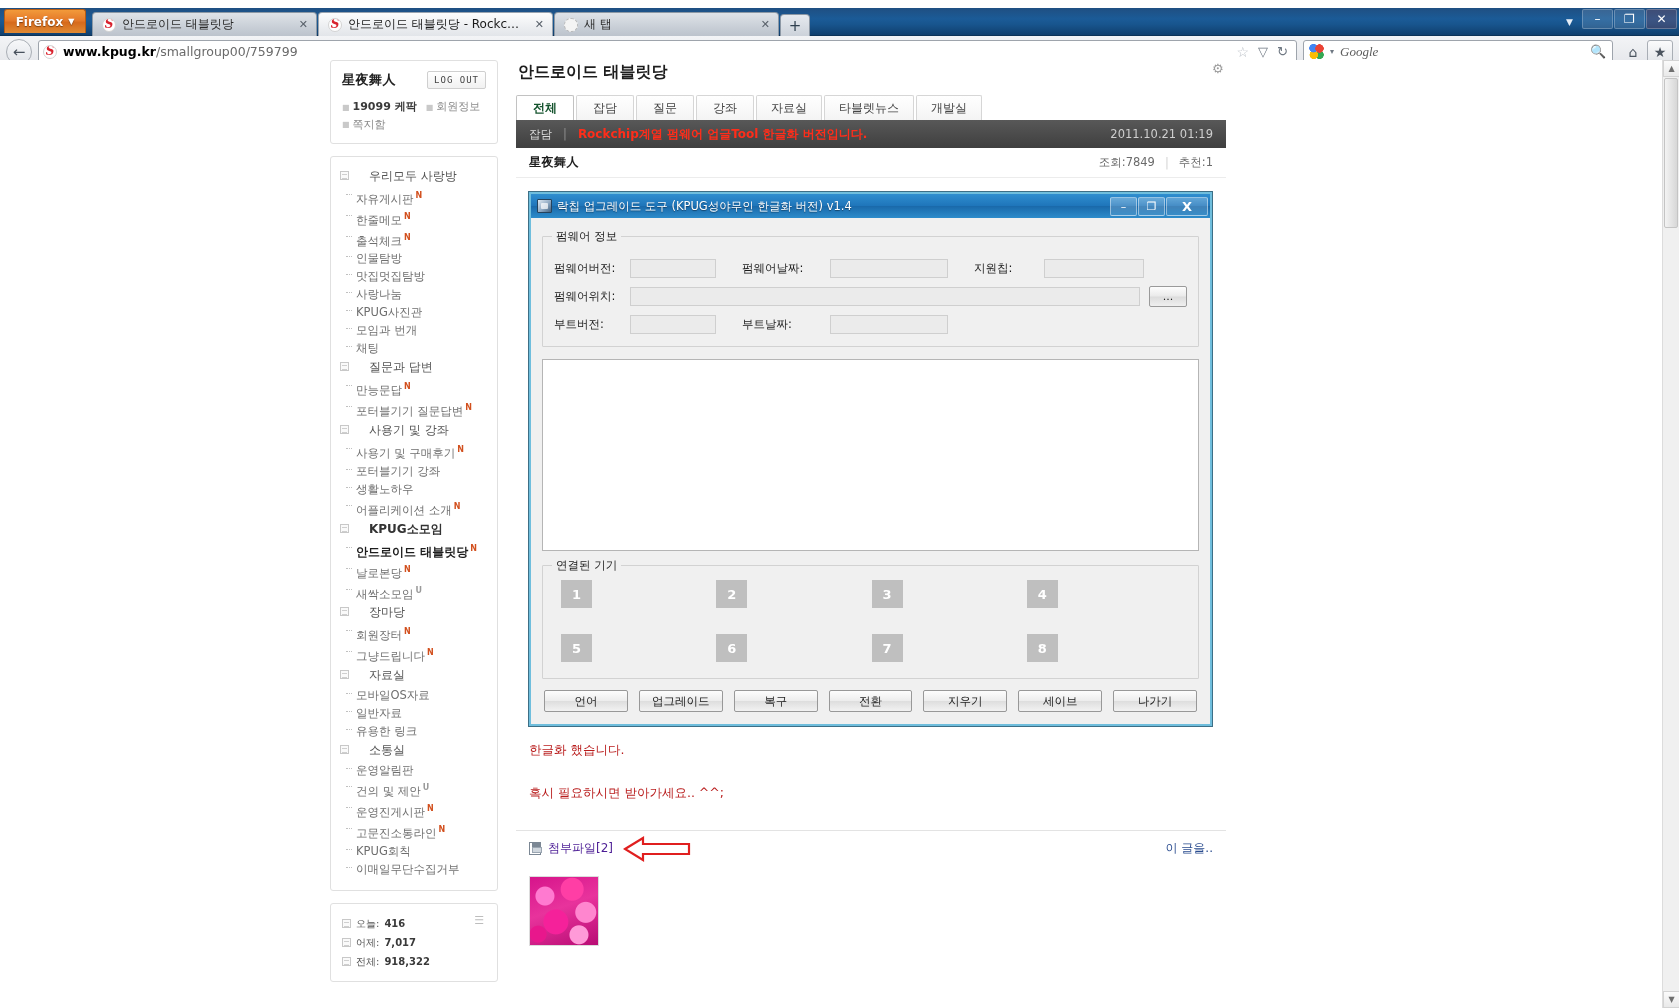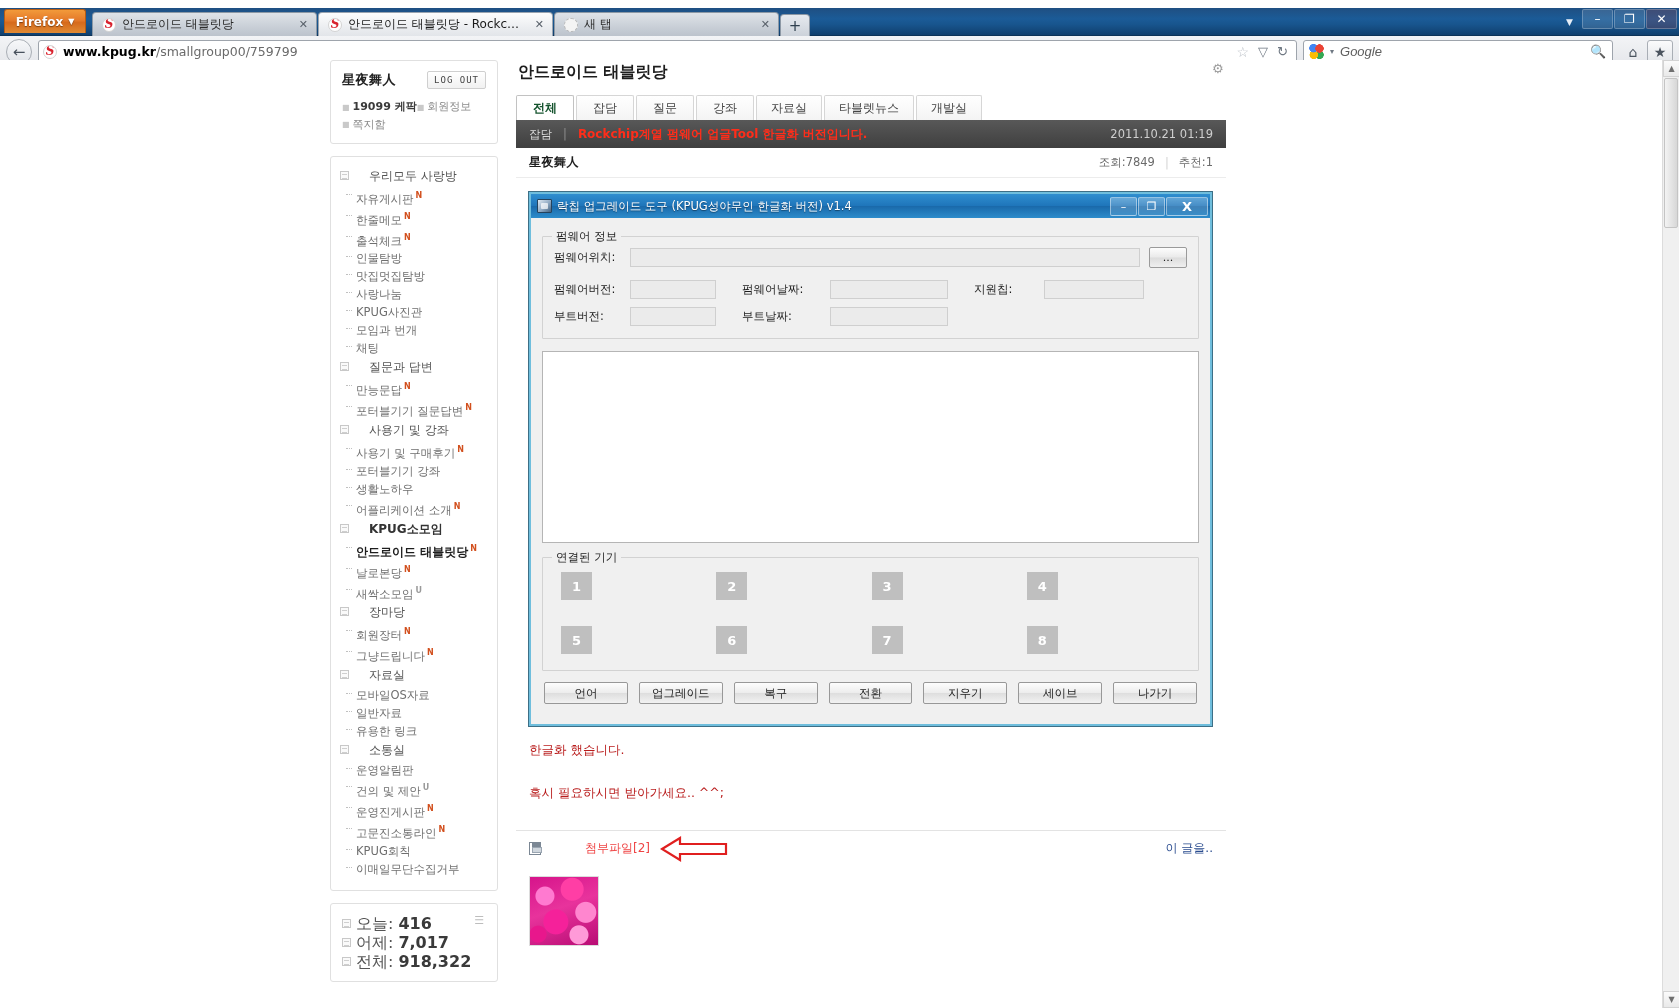--- a/index.html
+++ b/index.html
@@ -130,21 +130,21 @@
     margin-right: 6px;
   }
   .g-logo {
     width: 15px; height: 15px; position: relative; flex: 0 0 15px;
     background:
       radial-gradient(circle at 70% 30%, #ea4335 0 4px, transparent 4.5px),
       radial-gradient(circle at 30% 28%, #4285f4 0 4px, transparent 4.5px),
       radial-gradient(circle at 32% 72%, #fbbc05 0 4px, transparent 4.5px),
       radial-gradient(circle at 70% 72%, #34a853 0 4px, transparent 4.5px);
   }
-  .search-placeholder { flex: 1 1 auto; font-size: 13px; color: #5d5d5d; font-style: italic; font-family: Liberation Sans, sans-serif; }
+  .search-placeholder { flex: 1 1 auto; font-size: 13px; color: #5d5d5d; font-style: italic; font-family: Liberation Serif, serif; }
   .nav-icon {
     width: 28px; height: 26px;
     display: flex; align-items: center; justify-content: center;
     font-size: 14px; color: #4b545f;
   }
   .nav-icon.boxed {
     border: 1px solid #a9aeb5; border-radius: 3px;
     background: linear-gradient(to bottom, #fbfbfc, #e2e5e9);
     width: 26px; height: 24px;
   }
@@ -165,21 +165,21 @@
   }
   .user-row { display: flex; align-items: center; justify-content: space-between; }
   .user-name { font-size: 13px; font-weight: bold; color: #222; letter-spacing: .5px; }
   .logout-btn {
     border: 1px solid #cfcfcf; border-radius: 2px;
     background: linear-gradient(to bottom, #ffffff, #f1f1f1);
     font-size: 9px; color: #444; letter-spacing: 1px;
     padding: 3px 6px; font-family: "DejaVu Sans Mono", monospace;
   }
   .user-links { margin-top: 9px; font-size: 11px; color: #8a8a8a; line-height: 17px; }
-  .user-links .ul-row { display: flex; gap: 0; }
+  .user-links .ul-row { display: flex; gap: 9px; }
   .bullet { color: #c9c9c9; font-size: 8px; margin-right: 3px; vertical-align: middle; }
   .user-links .kredit { color: #3b3b3b; font-weight: bold; }
 
   .menu-list { list-style: none; margin: 0; padding: 0; }
   .menu-cat {
     font-size: 12px; color: #555; padding: 2px 0 2px 0;
     display: flex; align-items: flex-start; gap: 20px;
   }
   .menu-cat .cat-icon {
     color: #b7b7b7; font-size: 10px; line-height: 15px;
@@ -198,21 +198,21 @@
   }
   .menu-item::before {
     content: ""; position: absolute; left: 6px; top: 7px;
     width: 6px; border-top: 1px dotted #c0c0c0;
   }
   .menu-item.current { font-weight: bold; color: #1d1d1d; font-size: 12px; }
   .flag { font-size: 8px; font-weight: bold; vertical-align: super; margin-left: 2px; }
   .flag.n { color: #d2501e; }
   .flag.u { color: #9a9a9a; }
 
-  .stat-row { font-size: 16px; color: #555; line-height: 19px; display: flex; align-items: center; gap: 5px; }
+  .stat-row { font-size: 10px; color: #555; line-height: 19px; display: flex; align-items: center; gap: 5px; }
   .stat-row .cat-icon {
     color: #b7b7b7; border: 1px solid #c8c8c8; width: 9px; height: 9px;
     display: inline-block; position: relative; background: #fafafa; flex: 0 0 9px;
   }
   .stat-row .cat-icon::after {
     content: ""; position: absolute; left: 1px; right: 1px; top: 2px;
     border-top: 1px solid #cfcfcf; border-bottom: 1px solid #cfcfcf; height: 3px;
   }
   .stat-val { font-weight: bold; color: #3a3a3a; }
   .stats-head { position: absolute; right: 13px; top: 10px; color: #bdbdbd; font-size: 11px; }
@@ -360,21 +360,21 @@
     width: 12px; height: 13px; margin-right: 7px;
     border: 1px solid #7b8794; background: #ffffff; position: relative; flex: 0 0 12px;
   }
   .attach-icon::before {
     content: ""; position: absolute; left: 2px; top: -1px; width: 8px; height: 5px; background: #7b8794;
   }
   .attach-icon::after {
     content: ""; position: absolute; left: 2px; bottom: 1px; width: 8px; height: 4px;
     background: #cfd6dd; border: 1px solid #9aa5b1;
   }
-  .attach-label { font-size: 12px; color: #ef4444; margin-left: 37px; }
+  .attach-label { font-size: 12px; color: #4c1d95; }
   .red-arrow { position: relative; width: 68px; height: 26px; margin-left: 10px; flex: 0 0 68px; }
   .red-arrow svg { display: block; }
   .this-post { margin-left: auto; font-size: 12px; color: #2a4c8f; }
 
   .attach-thumb-wrap { padding: 10px 13px 0 13px; }
   .attach-thumb {
     width: 70px; height: 70px; overflow: hidden;
     border: 1px solid #dcdcdc;
     background:
       radial-gradient(circle at 22% 28%, #ff7ad0 0 9px, transparent 10px),
@@ -628,33 +628,33 @@
               <span class="app-wbtn">–</span>
               <span class="app-wbtn">❐</span>
               <span class="app-wbtn close">X</span>
             </span>
           </div>
 
           <div class="app-body">
             <div class="fieldset">
               <span class="legend">펌웨어 정보</span>
 
-              <div class="frow">
-                <span class="flabel">펌웨어위치:</span>
-                <span class="tinput wide"></span>
-                <span class="dots-btn">...</span>
-              </div>
-
               <div class="frow" style="margin-top:12px">
                 <span class="flabel">펌웨어버전:</span>
                 <span class="tinput sm"></span>
                 <span class="flabel w2" style="margin-left:26px">펌웨어날짜:</span>
                 <span class="tinput sm" style="width:118px;flex:0 0 118px"></span>
                 <span class="flabel" style="width:70px;flex:0 0 70px;margin-left:26px">지원칩:</span>
                 <span class="tinput sm" style="width:100px;flex:0 0 100px"></span>
+              </div>
+
+              <div class="frow">
+                <span class="flabel">펌웨어위치:</span>
+                <span class="tinput wide"></span>
+                <span class="dots-btn">...</span>
               </div>
 
               <div class="frow">
                 <span class="flabel">부트버전:</span>
                 <span class="tinput sm"></span>
                 <span class="flabel w2" style="margin-left:26px">부트날짜:</span>
                 <span class="tinput sm" style="width:118px;flex:0 0 118px"></span>
               </div>
             </div>
 

